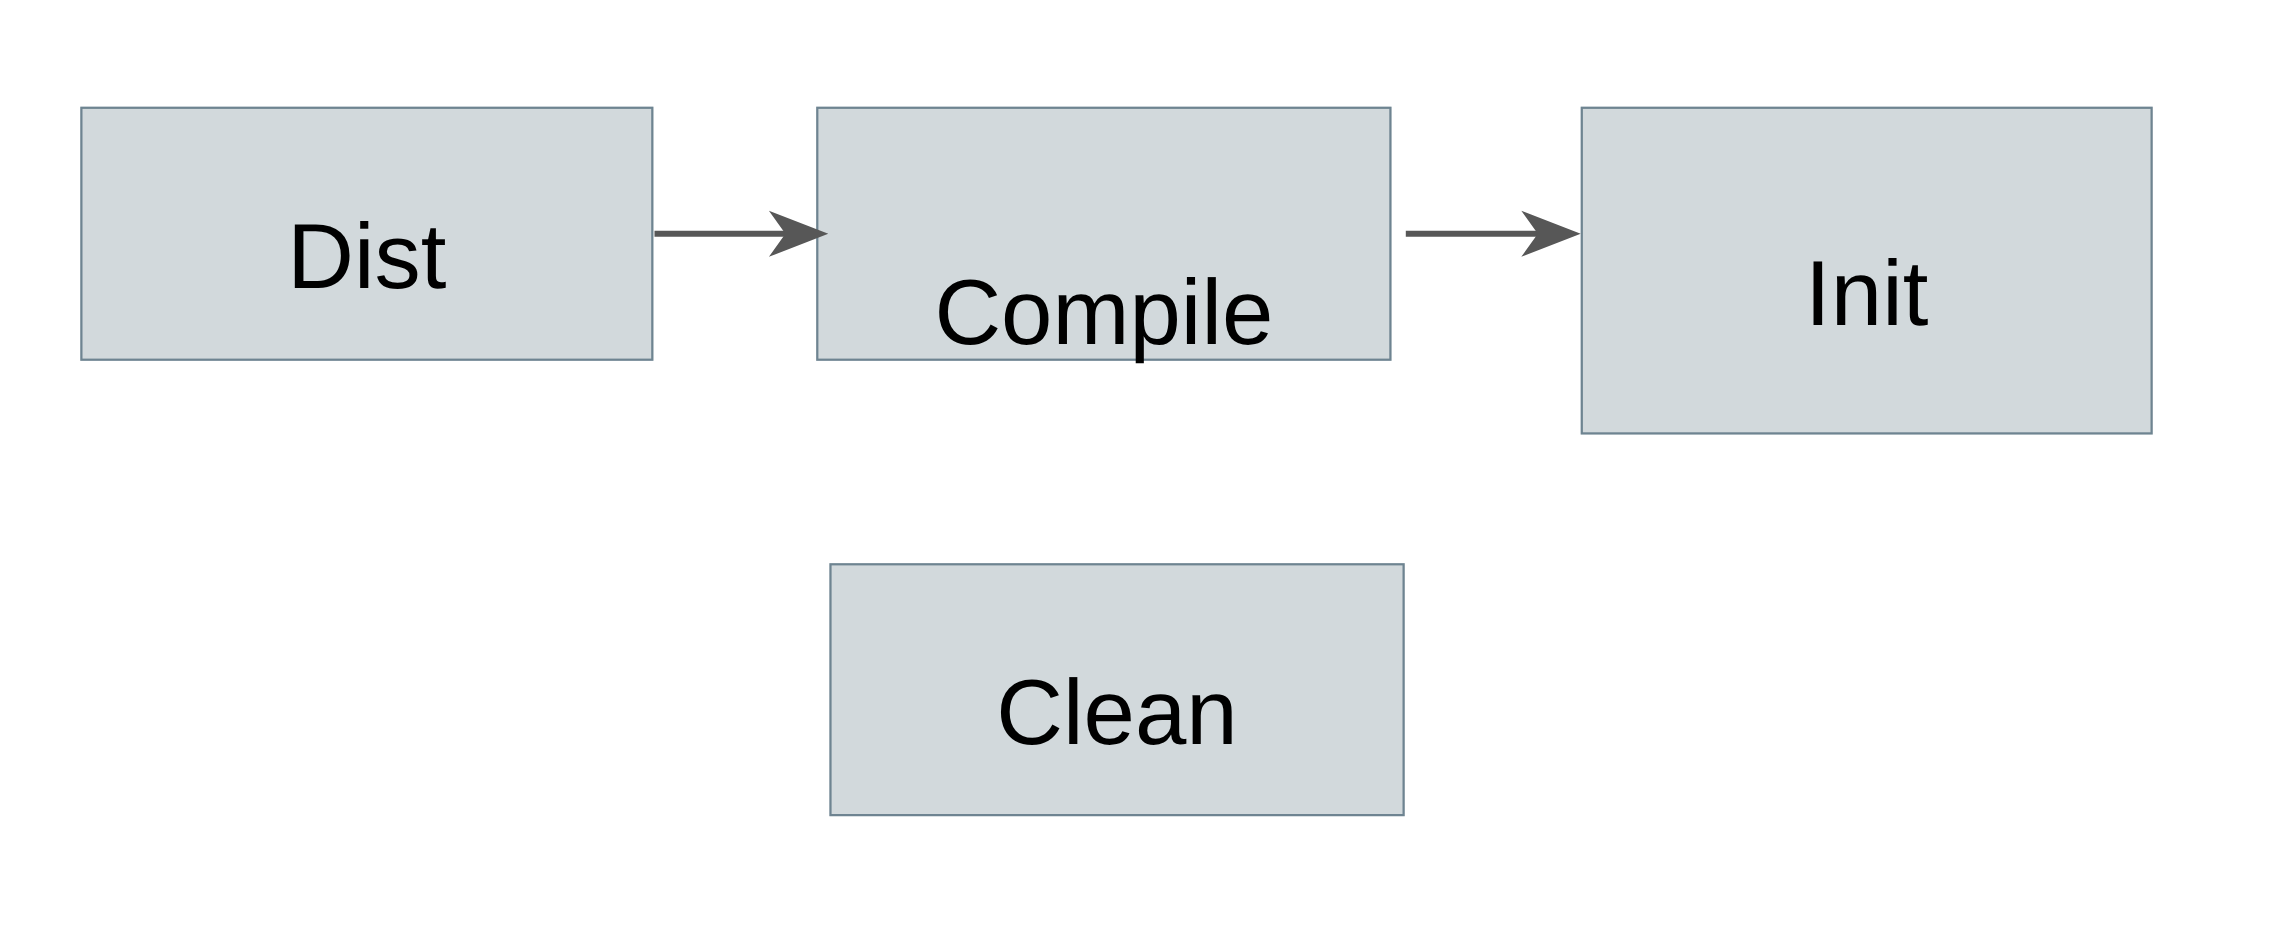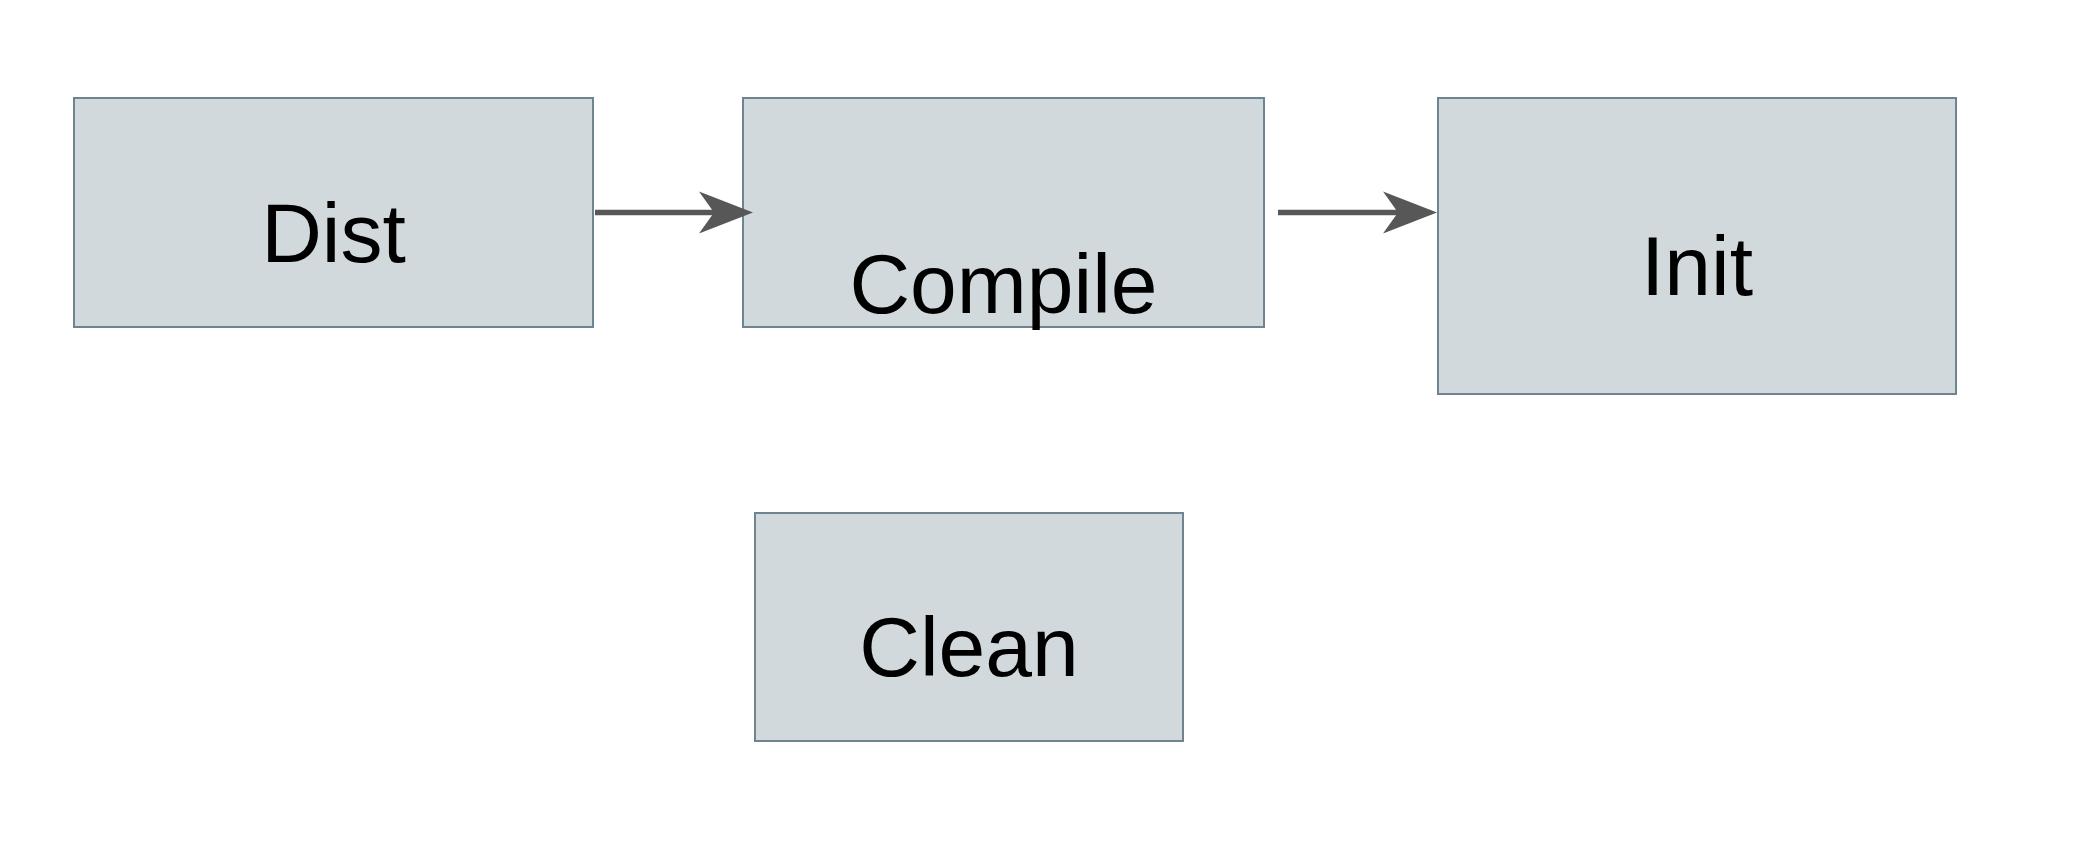--- a/index.html
+++ b/index.html
@@ -32,21 +32,21 @@
     font-size: 84px;
     line-height: 1;
     color: var(--label-text, #000000);
     letter-spacing: 0px;
     white-space: nowrap;
     margin-top: 40px;
   }
   #node-dist    { left: 73px;   top: 97px;  width: 521px; height: 231px; }
   #node-compile { left: 742px;  top: 97px;  width: 523px; height: 231px; align-items: flex-end; }
   #node-init    { left: 1437px; top: 97px;  width: 520px; height: 298px; }
-  #node-clean   { left: 754px;  top: 512px; width: 430px; height: 230px; }
+  #node-clean   { left: 754px;  top: 512px; width: 523px; height: 230px; }
   .edges-layer {
     position: absolute;
     left: 0;
     top: 0;
     width: 2078px;
     height: 848px;
     pointer-events: none;
   }
   .edge-shaft {
     stroke: var(--arrow, #575757);

